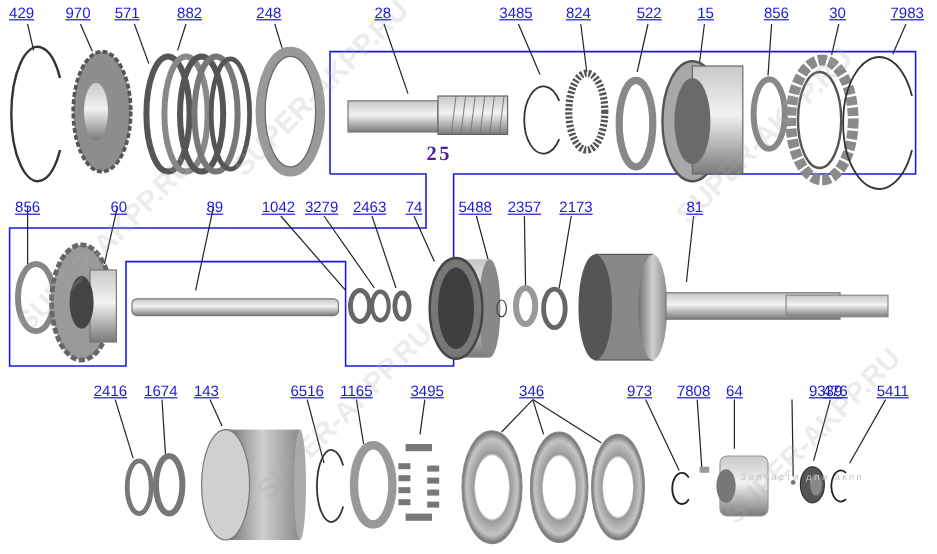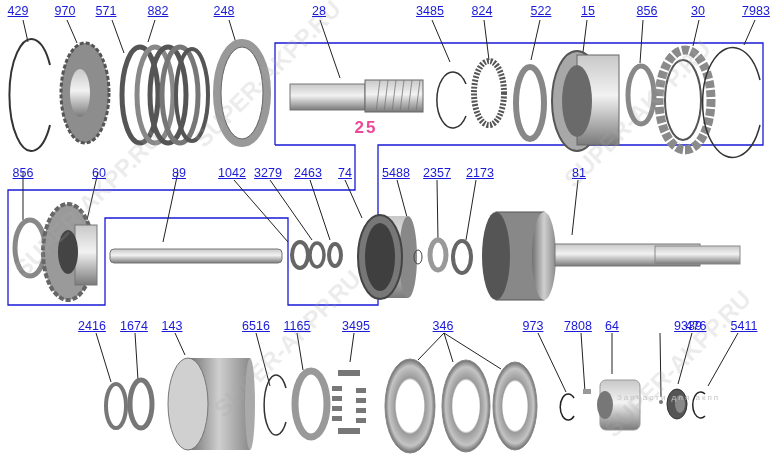--- a/index.html
+++ b/index.html
@@ -1,19 +1,19 @@
 <!DOCTYPE html>
 <html><head>
 <meta charset="utf-8">
 <style>
   html, body { margin:0; padding:0; background:#ffffff; }
   body { width:781px; height:462px; position:relative; overflow:hidden; font-family:"Liberation Sans", sans-serif; }
   #stage { position:absolute; left:0; top:0; width:781px; height:462px; }
   .lbl { position:absolute; color:#1a1ad8; font-size:12.5px; line-height:14px; white-space:nowrap; transform:translateX(-50%);text-decoration:underline; }
-  .grp { position:absolute; color:#ec4899; font-size:17px; font-weight:bold; letter-spacing:2px; transform:translateX(-50%); }
+  .grp { position:absolute; color:#4c1d95; font-size:17px; font-weight:bold; letter-spacing:2px; transform:translateX(-50%);font-family:Liberation Serif, serif; }
   .wm { position:absolute; color:rgba(170,170,170,0.22); font-size:24px; font-weight:bold; transform:rotate(-45deg); white-space:nowrap; }
   .logo { position:absolute; left:617px; top:392px; }
   .logo .brand { color:#bcd3ea; font-size:19px; font-weight:bold; letter-spacing:0px; }
   .logo .tag { color:#c4c4c4; font-size:8px; letter-spacing:2px; margin-top:1px; }
 </style>
 </head>
 <body>
 
 <div id="stage">
   <svg width="781" height="462" viewBox="0 0 781 462" style="position:absolute;left:0;top:0">

